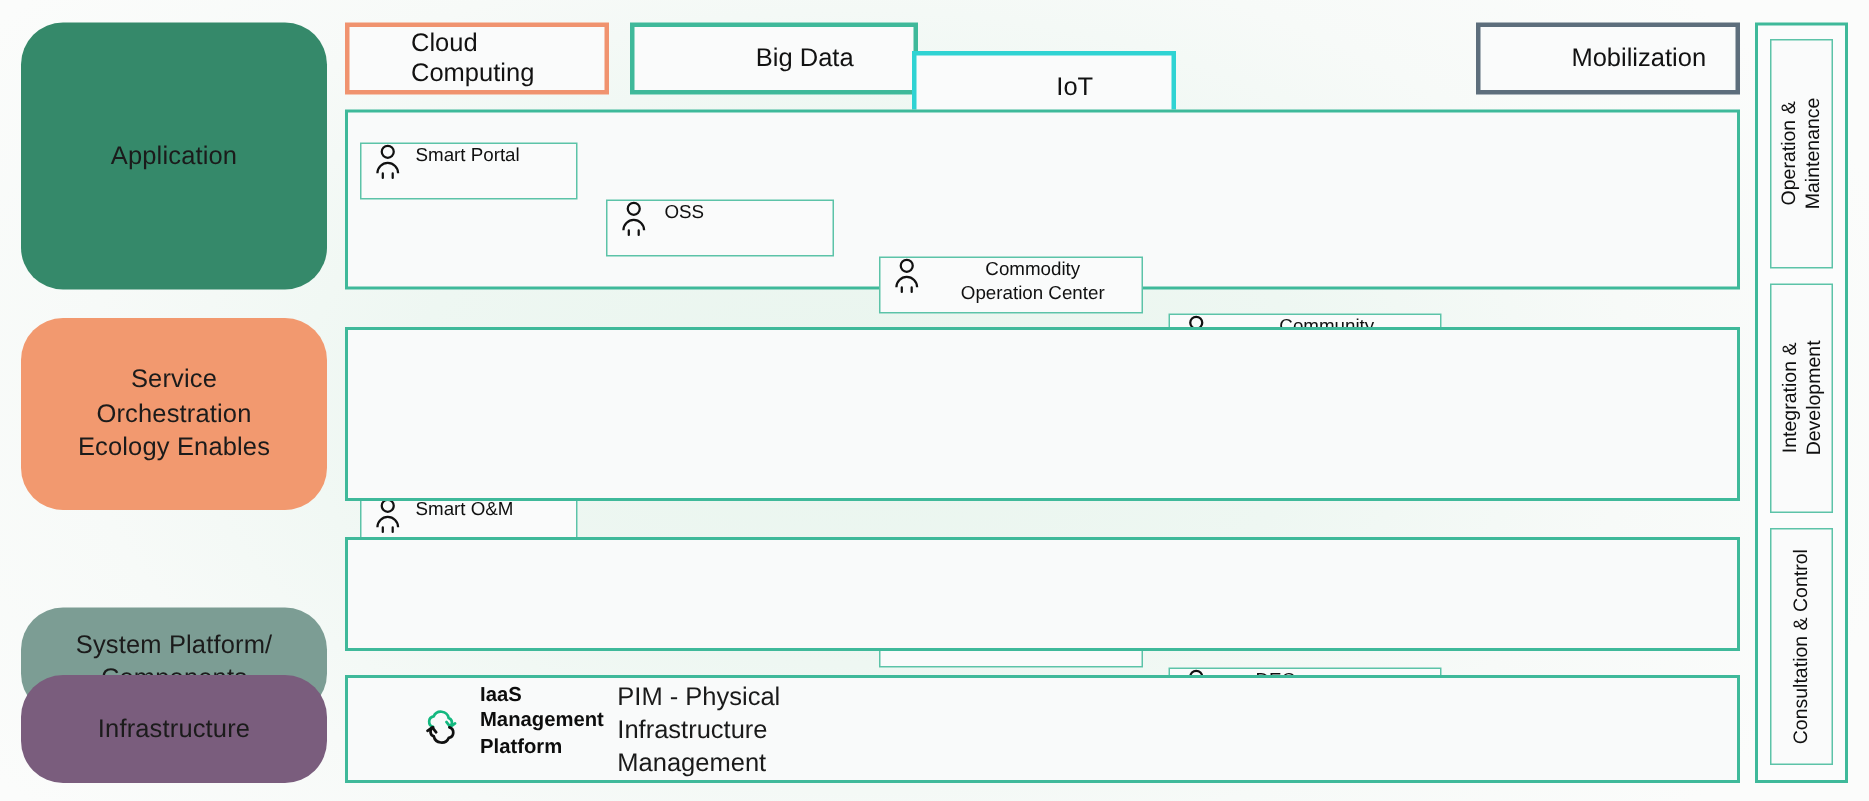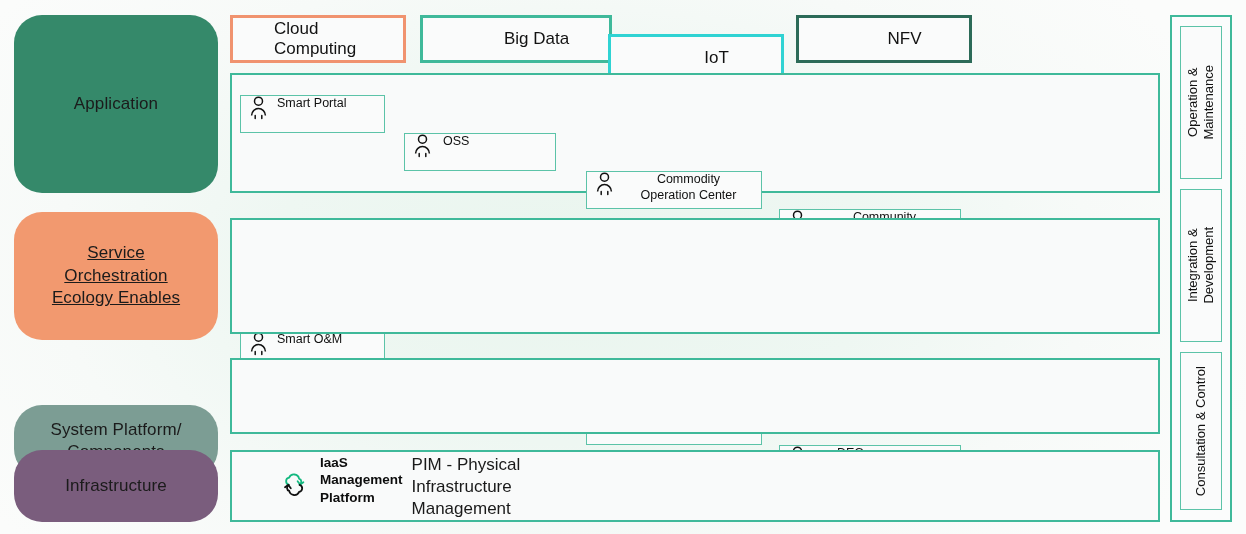--- a/index.html
+++ b/index.html
@@ -86,21 +86,21 @@
 </head>
 <body>
 
 <div id="stage">
 
   <div class="abs layer-label lbl-application" style="left: 14px; top: 15px; width: 204px; height: 178px; background: rgb(53, 137, 106);">
     <span>Application</span>
   </div>
 
   <div class="abs layer-label lbl-service" style="left: 14px; top: 212px; width: 204px; height: 128px; background: rgb(242, 153, 111);">
-    <span style="white-space: pre-line; text-decoration: underline;">Service
+    <span style="white-space: pre-line;">Service
 Orchestration
 Ecology Enables</span>
   </div>
 
   <div class="abs layer-label lbl-sysplatform" style="left: 14px; top: 357px; width: 204px; height: 72px; background: rgb(124, 157, 148); margin-top: 48px;">
     <span style="white-space: pre-line;">System Platform/
 Components</span>
   </div>
 
   <div class="abs layer-label lbl-infrastructure" style="left: 14px; top: 450px; width: 204px; height: 72px; background: rgb(122, 93, 125);">
@@ -109,22 +109,22 @@
 
   <div class="abs tag" style="left: 230px; top: 15px; width: 176px; height: 48px; border-color: rgb(240, 147, 111);">
     <span>Cloud Computing</span>
   </div>
   <div class="abs tag" style="left: 420px; top: 15px; width: 192px; height: 48px; border-color: rgb(63, 185, 154);">
     <span>Big Data</span>
   </div>
   <div class="abs tag" style="left: 608px; top: 15px; width: 176px; height: 48px; border-color: rgb(47, 211, 211); margin-top: 19px;">
     <span>IoT</span>
   </div>
-  <div class="abs tag" style="left: 796px; top: 15px; width: 176px; height: 48px; border-color: rgb(44, 107, 88);">
-    <span>NFV</span>
+  <div class="abs tag" style="left: 984px; top: 15px; width: 176px; height: 48px; border-color: rgb(93, 110, 124);">
+    <span>Mobilization</span>
   </div>
 
   <div class="abs panel" style="left:230px; top:73px; width:930px; height:120px;"></div>
 
   <div class="abs cell cell-pad" style="left:240px; top:95px; width:145px; height:38px;">
     <span class="ico">
       <svg width="19" height="24" viewBox="0 0 19 24">
           <circle cx="9.5" cy="5.2" r="4" fill="none" stroke="#111" stroke-width="1.5"></circle>
           <path d="M2.6 19.5a6.9 6.9 0 0 1 13.8 0" fill="none" stroke="#111" stroke-width="1.5"></path>
           <path d="M6.2 19.6v3M12.8 19.6v3" stroke="#111" stroke-width="1.5" fill="none" stroke-linecap="round"></path>

